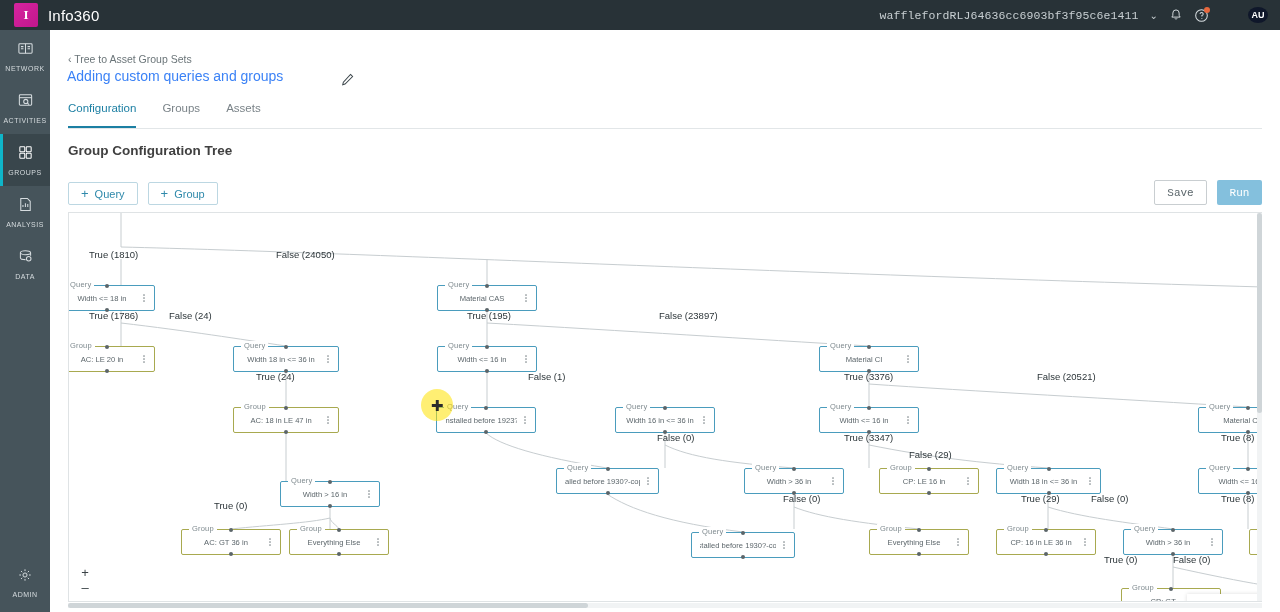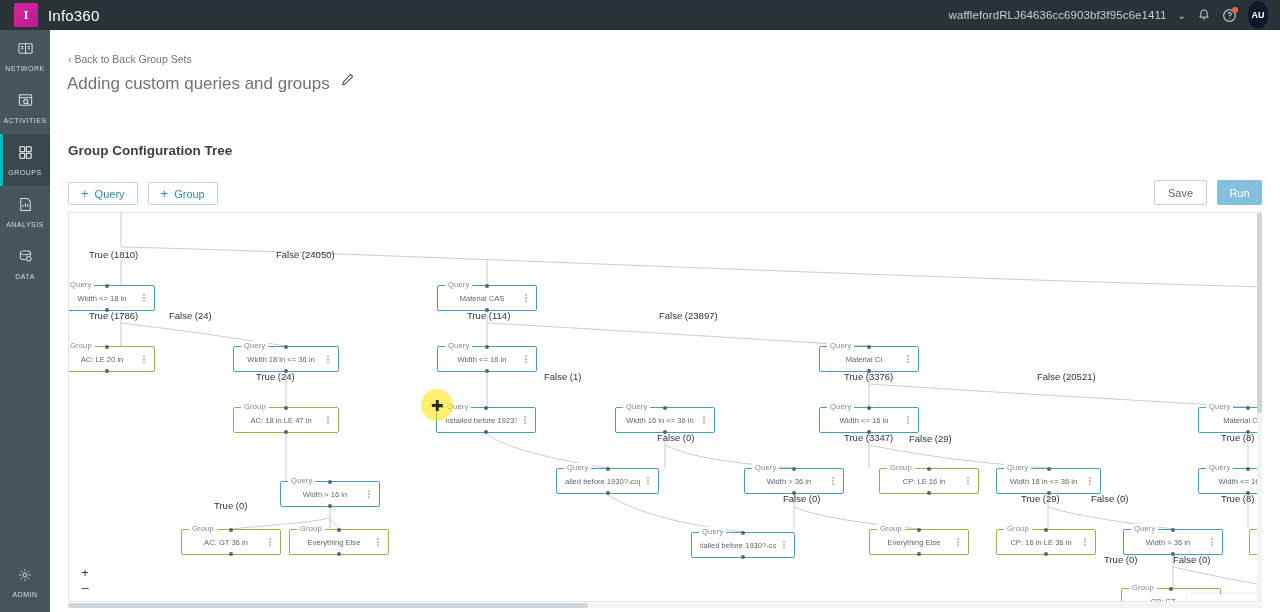--- a/index.html
+++ b/index.html
@@ -17,31 +17,31 @@
   }
   .brand-logo {
     width: 24px; height: 24px; margin-left: 14px;
     background: linear-gradient(135deg,#d6249f 0%,#c2178d 100%);
     border-radius: 2px; color:#fff; font-weight:700; font-size:13px;
     display:flex; align-items:center; justify-content:center;
     font-family:"Liberation Serif", serif;
   }
   .brand-name { color:#ffffff; font-size:15px; margin-left:10px; letter-spacing:.2px; }
   .topbar-right { margin-left:auto; display:flex; align-items:center; padding-right:12px; gap:11px; }
-  .tenant { color:#c8cfd2; font-size:11.5px; letter-spacing:.1px; }
+  .tenant { color:#c8cfd2; font-size:11.5px; letter-spacing:.1px;font-family:Liberation Mono, monospace; }
   .chev { color:#c8cfd2; font-size:10px; }
   .ico-btn { color:#d7dde0; display:flex; align-items:center; justify-content:center; position:relative; }
   .badge-dot {
     position:absolute; top:-1px; right:-1px; width:6px; height:6px;
     background:#e8673c; border-radius:50%;
   }
   .avatar {
-    width:20px; height:28px; border-radius:50%;
+    width:20px; height:16px; border-radius:50%;
     background:#0f172a; color:#fff; font-size:9px; font-weight:700;
-    display:flex; align-items:center; justify-content:center;
+    display:flex; align-items:center; justify-content:center;margin-left:28px;
   }
 
   
   .rail {
     position:absolute; top:30px; left:0; width:50px; height:582px;
     background:#46545b;
   }
   .rail-item {
     height:52px; display:flex; flex-direction:column;
     align-items:center; justify-content:center; gap:4px;
@@ -53,21 +53,21 @@
   }
   .rail-label { font-size:7px; letter-spacing:.5px; }
   .rail-bottom { position:absolute; bottom:4px; left:0; width:50px; }
 
   
   .main { position:absolute; top:30px; left:50px; width:1230px; height:582px; background:#fff; }
   .breadcrumb {
     position:absolute; top:23px; left:18px; font-size:10.5px; color:#6b7579; cursor:pointer;
   }
   .page-title {
-    position:absolute; top:44px; left:17px; font-size:17px; color:#737373; font-weight:400;
+    position:absolute; top:38px; left:17px; font-size:14px; color:#3b82f6; font-weight:400;
   }
   .edit-pencil { position:absolute; top:42px; left:290px; color:#3d474c; cursor:pointer; }
 
   .tabs {
     position:absolute; top:72px; left:18px; width:1194px; height:27px;
     border-bottom:1px solid #e2e6e8; display:flex; gap:26px;
   }
   .tab { font-size:11.5px; color:#7a8388; padding-bottom:7px; cursor:pointer; }
   .tab.active { color:#1c7fa3; border-bottom:2px solid #1c7fa3; }
 
@@ -76,21 +76,21 @@
   .reset-link { color:#41a2c4; cursor:pointer; margin-left:4px; }
 
   .btn-row { position:absolute; top:152px; left:18px; display:flex; gap:10px; }
   .ghost-btn {
     height:23px; padding:0 12px; border:1px solid #bcd7e2; border-radius:2px;
     background:#fff; color:#2f89ab; font-size:11px;
     display:flex; align-items:center; gap:6px; cursor:pointer;
   }
   .plus { font-size:13px; line-height:1; }
 
-  .right-btns { position:absolute; top:150px; right:18px; display:flex; gap:10px; }
+  .right-btns { position:absolute; top:150px; right:18px; display:flex; gap:10px;font-family:Liberation Mono, monospace; }
   .save-btn {
     width:53px; height:25px; border:1px solid #c9ced1; border-radius:2px; background:#fff;
     color:#5b666b; font-size:11px; display:flex; align-items:center; justify-content:center; cursor:pointer;
   }
   .run-btn {
     width:45px; height:25px; border:none; border-radius:2px; background:#84c0dd;
     color:#fff; font-size:11px; display:flex; align-items:center; justify-content:center; cursor:pointer;
   }
 
   
@@ -245,30 +245,35 @@
             <path d="M9 2.6v1.9M9 13.5v1.9M2.6 9h1.9M13.5 9h1.9M4.5 4.5l1.35 1.35M12.15 12.15l1.35 1.35M13.5 4.5l-1.35 1.35M5.85 12.15L4.5 13.5"></path>
           </svg>
         </span>
         <span class="rail-label">ADMIN</span>
       </div>
     </div>
   </div>
 
   <div class="main">
 
-    <div class="breadcrumb">‹ Back to Back Group Sets</div>
+    <div class="breadcrumb">‹ Tree to Asset Group Sets</div>
 
     <div class="page-title">Adding custom queries and groups</div>
 
     <span class="edit-pencil">
       <svg width="15" height="15" viewBox="0 0 16 16" fill="none" stroke="#3d474c" stroke-width="1.1">
         <path d="M11.2 2.6l2.2 2.2-8 8L2.9 13.5l.7-2.6z"></path>
       </svg>
     </span>
 
+    <div class="tabs">
+      <div class="tab active">Configuration</div>
+      <div class="tab">Groups</div>
+      <div class="tab">Assets</div>
+    </div>
 
     <div class="sect-title">Group Configuration Tree</div>
 
 
     <div class="btn-row">
       <div class="ghost-btn">
         <span class="plus">+</span>
         <span>Query</span>
       </div>
       <div class="ghost-btn">
@@ -576,29 +581,29 @@
                 <i></i>
               </span>
               <span class="port top"></span>
             </div>
           </div>
         <div id="label-layer">
             <div class="edge-label" style="left: 20px; top: 36px;">True (1810)</div>
             <div class="edge-label" style="left: 207px; top: 36px;">False (24050)</div>
             <div class="edge-label" style="left: 20px; top: 97px;">True (1786)</div>
             <div class="edge-label" style="left: 100px; top: 97px;">False (24)</div>
-            <div class="edge-label" style="left: 398px; top: 97px;">True (114)</div>
+            <div class="edge-label" style="left: 398px; top: 97px;">True (195)</div>
             <div class="edge-label" style="left: 590px; top: 97px;">False (23897)</div>
             <div class="edge-label" style="left: 187px; top: 158px;">True (24)</div>
-            <div class="edge-label" style="left: 459px; top: 158px; margin-left: 16px;">False (1)</div>
+            <div class="edge-label" style="left: 459px; top: 158px;">False (1)</div>
             <div class="edge-label" style="left: 775px; top: 158px;">True (3376)</div>
             <div class="edge-label" style="left: 968px; top: 158px;">False (20521)</div>
             <div class="edge-label" style="left: 588px; top: 219px;">False (0)</div>
             <div class="edge-label" style="left: 775px; top: 219px;">True (3347)</div>
-            <div class="edge-label" style="left: 840px; top: 220px;">False (29)</div>
+            <div class="edge-label" style="left: 840px; top: 236px;">False (29)</div>
             <div class="edge-label" style="left: 1152px; top: 219px;">True (8)</div>
             <div class="edge-label" style="left: 145px; top: 287px;">True (0)</div>
             <div class="edge-label" style="left: 714px; top: 280px;">False (0)</div>
             <div class="edge-label" style="left: 952px; top: 280px;">True (29)</div>
             <div class="edge-label" style="left: 1022px; top: 280px;">False (0)</div>
             <div class="edge-label" style="left: 1152px; top: 280px;">True (8)</div>
             <div class="edge-label" style="left: 1035px; top: 341px;">True (0)</div>
             <div class="edge-label" style="left: 1104px; top: 341px;">False (0)</div>
           </div>
 

